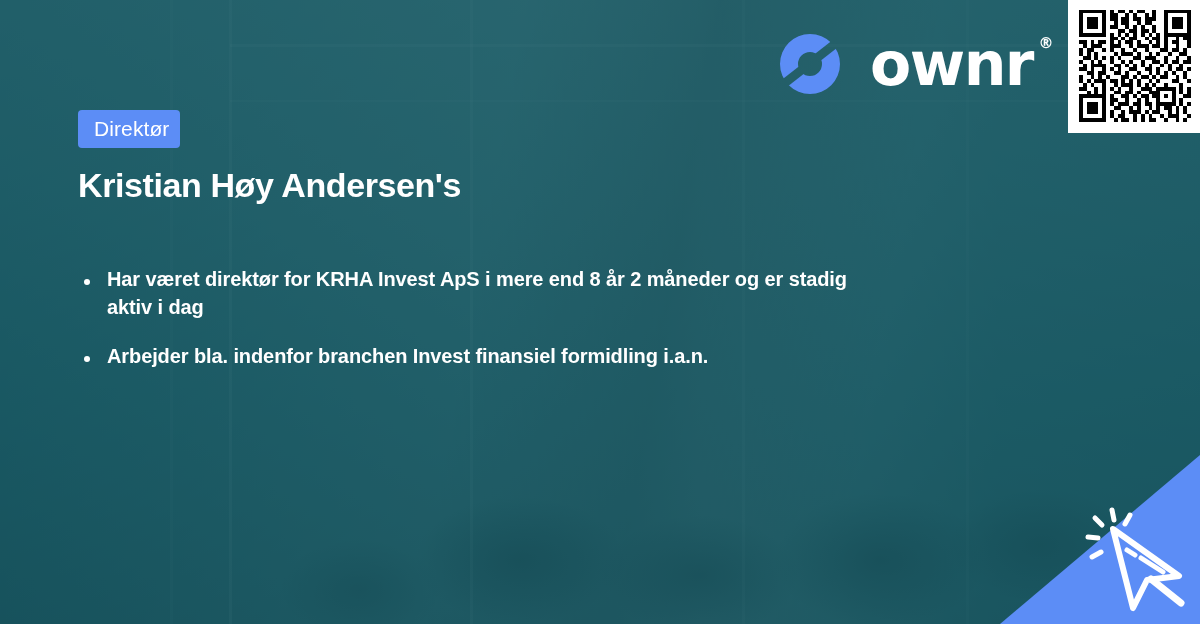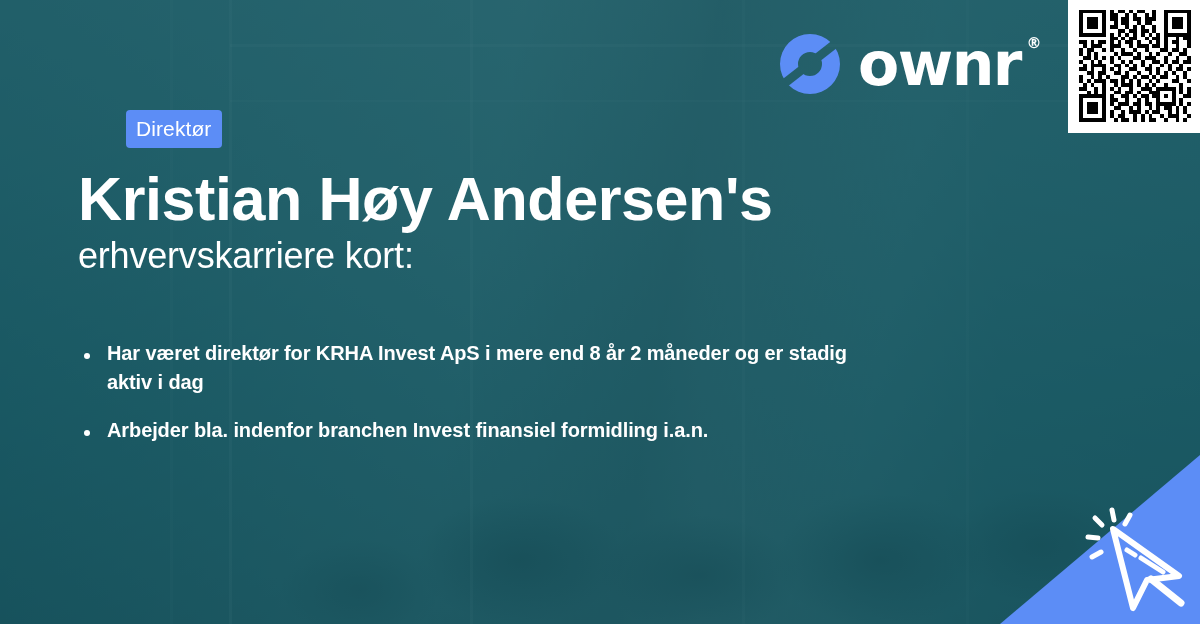--- a/index.html
+++ b/index.html
@@ -96,21 +96,21 @@
   }
 
   
   .logo {
     position: absolute;
     left: 778px;
     top: 31px;
     height: 66px;
     display: flex;
     align-items: center;
-    gap: 16px;
+    gap: 28px;
   }
   .logo-mark { width: 64px; height: 64px; display: block; }
   .logo-word {
     position: relative;
     color: #ffffff;
     font-size: 60px;
     font-weight: 700;
     letter-spacing: -1.5px;
     line-height: 1;
     font-family: "DejaVu Sans", sans-serif;
@@ -130,32 +130,31 @@
     left: 78px;
     top: 110px;
     right: 250px;
   }
   .badge {
     display: inline-block;
     background: #5c8df6;
     color: #ffffff;
     font-size: 21px;
     line-height: 1;
-    padding: 8px 11px 9px 10px;
+    padding: 8px 11px 9px 16px;
     border-radius: 4px;
     letter-spacing: 0.1px;
-    margin-left: 48px;
   }
   .headline {
     margin-top: 19px;
     color: #ffffff;
   }
   .headline-l1 {
     display: block;
-    font-size: 61px;
+    font-size: 34px;
     font-weight: 700;
     line-height: 1.08;
     letter-spacing: -0.4px;
   }
   .headline-l2 {
     display: block;
     font-size: 36px;
     font-weight: 400;
     line-height: 1.26;
     letter-spacing: -0.2px;
@@ -485,21 +484,20 @@
       <span>ownr</span>
       <span class="logo-reg">®</span>
     </div>
   </div>
 
   <div class="content">
     <span class="badge">Direktør</span>
 
     <div class="headline">
       <span class="headline-l1">Kristian Høy Andersen's</span>
-      <span class="headline-l2">erhvervskarriere kort:</span>
     </div>
 
     <ul class="bullets">
       <li>Har været direktør for KRHA Invest ApS i mere end 8 år 2 måneder og er stadig aktiv i dag</li>
       <li>Arbejder bla. indenfor branchen Invest finansiel formidling i.a.n.</li>
     </ul>
   </div>
 
   <div class="corner-triangle"></div>
   <svg class="cursor-icon" viewBox="0 0 112 110">

